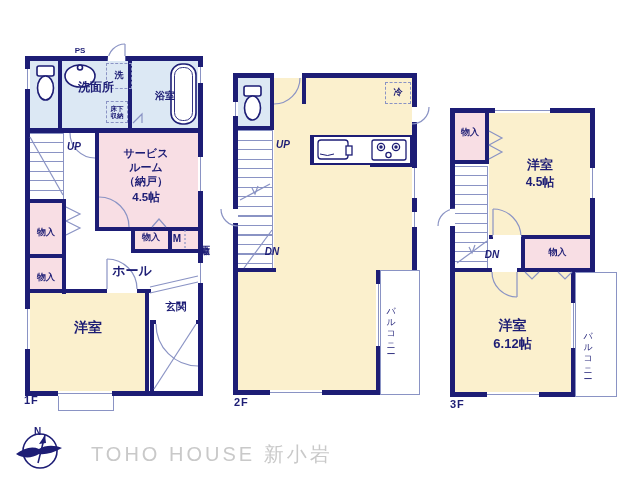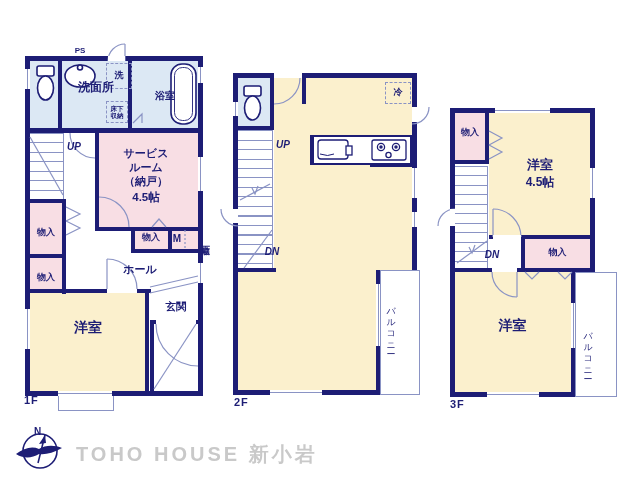--- a/index.html
+++ b/index.html
@@ -19,21 +19,21 @@
   .updn{font-family:Liberation Sans, sans-serif;font-style:italic;font-weight:bold;}
   .vert{writing-mode:vertical-rl;letter-spacing:2px;line-height:1;}
   .dash{position:absolute;border:1px dashed var(--thin);box-sizing:border-box;
     display:flex;align-items:center;justify-content:center;background:#fff0;}
   .win{position:absolute;background:#fff;}
   .win.v{background-image:linear-gradient(to right,transparent 0,transparent 2px,var(--thin) 2px,var(--thin) 3px,transparent 3px);}
   .win.h{background-image:linear-gradient(to bottom,transparent 0,transparent 2px,var(--thin) 2px,var(--thin) 3px,transparent 3px);}
   .stairs{position:absolute;background-image:repeating-linear-gradient(to bottom,var(--thin) 0,var(--thin) 1px,transparent 1px,transparent 9.5px);}
   .balc{position:absolute;background:#fff;border:1px solid var(--thin);box-sizing:border-box;}
   .floorlabel{font-weight:700;font-size:11px;letter-spacing:1px;}
-  .brand{position:absolute;color:var(--brand);font-size:20px;font-weight:700;letter-spacing:3px;}
+  .brand{position:absolute;color:var(--brand);font-size:20px;font-weight:400;letter-spacing:3px;margin-left:15px;}
 </style>
 </head>
 <body>
 
 <div class="canvas">
 
   <section class="floor" style="left:25px;top:56px;width:178px;height:340px;">
 
     <div class="room" style="left:0;top:0;width:168px;height:67px;background:var(--blue);"></div>
     <div class="room" style="left:65px;top:72px;width:103px;height:94px;background:var(--pink);"></div>
@@ -117,21 +117,21 @@
     <div class="lbl updn" style="left:31px;top:80px;width:26px;font-size:10px;">UP</div>
     <div class="lbl" style="left:70px;top:86px;width:92px;font-size:11px;">サービス
 ルーム
 （納戸）</div>
     <div class="lbl" style="left:70px;top:129px;width:92px;font-size:11.5px;">4.5帖</div>
     <div class="lbl" style="left:0;top:166px;width:32px;font-size:9px;">物入</div>
     <div class="lbl" style="left:0;top:211px;width:32px;font-size:9px;">物入</div>
     <div class="lbl" style="left:103px;top:171px;width:36px;font-size:9px;">物入</div>
     <div class="lbl" style="left:141px;top:172px;width:12px;font-size:10px;">M</div>
     <div class="lbl vert" style="left:171px;top:158px;height:42px;font-size:8px;letter-spacing:1px;">下駄箱</div>
-    <div class="lbl" style="left:86px;top:202px;width:48px;font-size:11px;">ホール</div>
+    <div class="lbl" style="left:78px;top:202px;width:48px;font-size:13px;">ホール</div>
     <div class="lbl" style="left:126px;top:239px;width:40px;font-size:10.5px;">玄関</div>
     <div class="lbl" style="left:18px;top:258px;width:80px;font-size:14px;">洋室</div>
     <div class="lbl floorlabel" style="left:-6px;top:333px;width:24px;text-align:left;">1F</div>
   </section>
 
   <section class="floor" style="left:233px;top:73px;width:184px;height:322px;background:var(--yellow);">
     <div class="room" style="left:0;top:0;width:36px;height:194px;background:#fff;"></div>
     <div class="room" style="left:0;top:0;width:32px;height:50px;background:var(--blue);"></div>
     <div class="stairs" style="left:0;top:52px;width:34px;height:138px;"></div>
     <div class="thinln" style="left:34px;top:52px;width:1px;height:138px;"></div>
@@ -229,20 +229,21 @@
     <div class="win h" style="left:32px;top:279px;width:52px;height:5px;"></div>
     <div class="win" style="left:38px;top:122px;width:28px;height:4px;"></div>
     <div class="win" style="left:37px;top:155px;width:25px;height:4px;"></div>
 
     <div class="lbl" style="left:0;top:14px;width:30px;font-size:9px;">物入</div>
     <div class="lbl" style="left:55px;top:44px;width:60px;font-size:13px;">洋室</div>
     <div class="lbl" style="left:50px;top:62px;width:70px;font-size:12px;">4.5帖</div>
     <div class="lbl updn" style="left:23px;top:136px;width:28px;font-size:10px;">DN</div>
     <div class="lbl" style="left:75px;top:134px;width:55px;font-size:9px;">物入</div>
     <div class="lbl" style="left:25px;top:204px;width:65px;font-size:14px;">洋室</div>
+    <div class="lbl" style="left:15px;top:223px;width:85px;font-size:13px;">6.12帖</div>
     <div class="lbl vert" style="left:128px;top:192px;height:90px;font-size:9px;font-weight:500;">バルコニー</div>
     <div class="lbl floorlabel" style="left:-5px;top:285px;width:24px;text-align:left;">3F</div>
   </section>
 
   <svg class="ov" style="left:14px;top:422px;width:52px;height:54px;" viewBox="0 0 52 54">
     <circle cx="26" cy="29" r="17" stroke="var(--wall)" stroke-width="1.6" fill="none"></circle>
     <text x="20" y="13" font-size="10" font-weight="bold" fill="var(--wall)" font-family="Liberation Sans, sans-serif">N</text>
     <line x1="24" y1="41" x2="31" y2="13" stroke="var(--wall)" stroke-width="1.5"></line>
     <polygon points="31,13 25,22 32,21" fill="var(--wall)"></polygon>
     <path d="M2,32 C10,26 18,24 25,27 C31,23 41,23 48,26 C39,31 31,33 25,32 C17,37 8,36 2,32 Z" fill="var(--wall)"></path>

